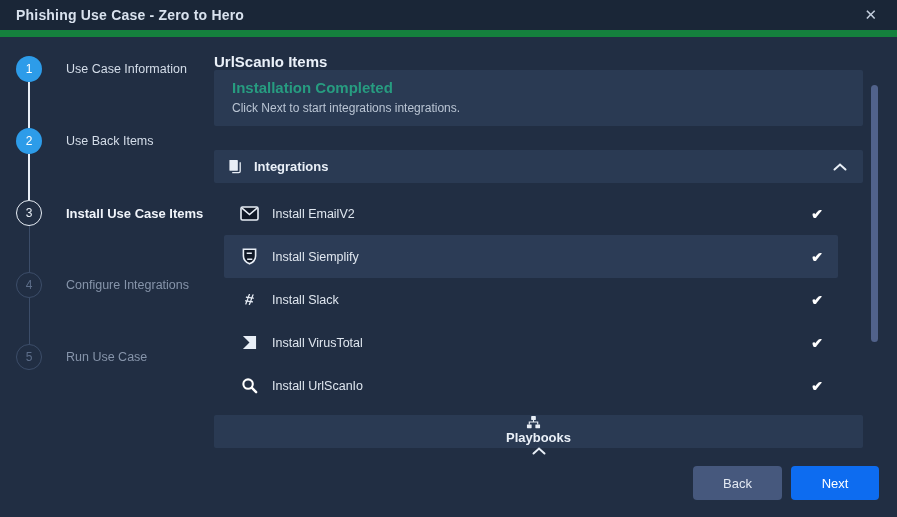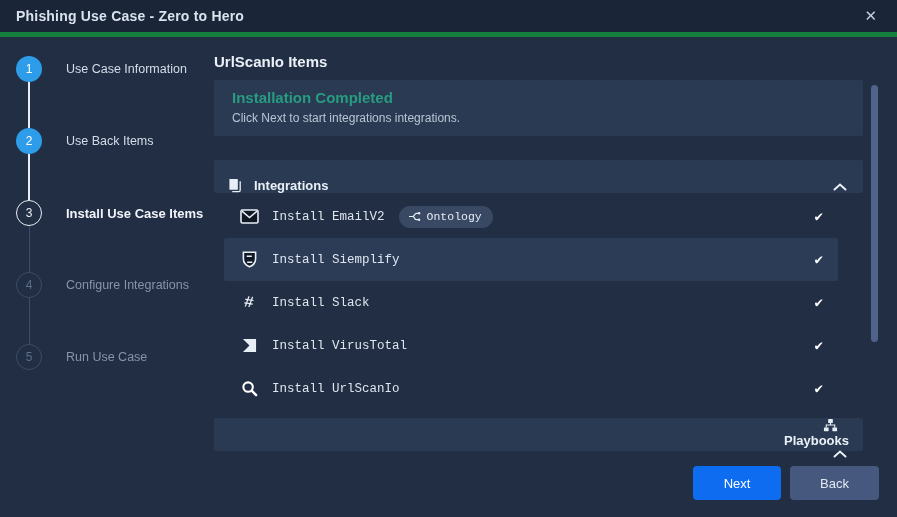--- a/index.html
+++ b/index.html
@@ -12,21 +12,21 @@
   .modal {
     position: relative;
     width: 897px; height: 517px;
     background: #212e43;
     overflow: hidden;
   }
   
   .titlebar {
     position: absolute; top: 0; left: 0; right: 0; height: 37px;
     background: #1a2637;
-    border-bottom: 5px solid #15803d;
+    border-bottom: 7px solid #15803d;
     display: flex; align-items: center; justify-content: space-between;
     padding: 0 16px;
   }
   .titlebar .title { font-size: 14px; font-weight: 700; color: #d9e2ee; letter-spacing: .2px; }
   .close-btn { color: #c3cedd; font-size: 15px; cursor: pointer; padding: 2px 4px; }
   
   .stepper { position: absolute; top: 37px; left: 0; width: 214px; height: 480px; }
   .step { position: absolute; left: 0; display: flex; align-items: center; height: 26px; }
   .step-circle {
     width: 26px; height: 26px; border-radius: 50%;
@@ -38,33 +38,33 @@
   .step.upcoming .step-circle { background: transparent; border: 1.5px solid #3c4d69; color: #5d6e8a; }
   .step-label { margin-left: 24px; font-size: 12.5px; color: #d4dde9; }
   .step.current .step-label { font-weight: 700; color: #f0f4fa; font-size: 13px; }
   .step.upcoming .step-label { color: #8violet; color: #8694aa; }
   .connector { position: absolute; left: 28px; width: 2px; background: #e8eef6; }
   .connector.dim { width: 1px; left: 28.5px; background: #3c4d69; }
   
   .main { position: absolute; top: 37px; left: 214px; width: 649px; }
   .main-heading { margin-top: 16px; font-size: 15px; font-weight: 700; color: #eaf0f8; }
   .banner {
-    margin-top: 10px; height: 56px; background: #2a3a53;
+    height: 56px; background: #2a3a53;
     border-radius: 2px; padding: 9px 18px;
   }
   .banner-title { color: #279c80; font-size: 15px; font-weight: 700; }
   .banner-sub { color: #bac5d4; font-size: 12px; margin-top: 5px; }
   .section-header {
     margin-top: 24px; height: 33px; background: #2a3a53; border-radius: 2px;
-    display: flex; align-items: flex-end; padding: 0 14px; cursor: pointer;
+    display: flex; align-items: center; padding: 0 14px; cursor: pointer;
   }
   .section-header .sec-icon { display: flex; align-items: center; margin-right: 11px; }
   .section-header .sec-label { font-size: 13px; font-weight: 700; color: #eaf0f8; flex: 1; }
   .chevron { display: flex; align-items: center; padding: 2px; }
-  .rows { padding-top: 2px; font-family: Liberation Mono, monospace; }
+  .rows { padding-top: 9px; }
   .row {
     height: 43px; margin: 0 25px 0 10px; padding: 0 15px 0 14px;
     display: flex; align-items: center; border-radius: 2px; cursor: pointer;
   }
   .row.highlighted { background: #2c3c56; }
   .row-icon { width: 22px; display: flex; align-items: center; justify-content: center; margin-right: 12px; }
   .row-label { font-size: 12.5px; color: #dfe6ef; }
   .badge {
     margin-left: 14px; background: #394963; border-radius: 11px;
     height: 22px; display: flex; align-items: center; padding: 0 11px 0 9px;
@@ -152,30 +152,20 @@
     <div class="rows">
 
       <div class="row">
         <span class="row-icon">
           <svg width="19" height="15" viewBox="0 0 19 15">
               <rect x="1" y="1" width="17" height="13" rx="1.5" fill="#101826" stroke="#e8eef6" stroke-width="1.6"></rect>
               <path d="M2 2.2 L9.5 8.5 L17 2.2" fill="none" stroke="#e8eef6" stroke-width="1.6"></path>
             </svg>
         </span>
         <span class="row-label">Install EmailV2</span>
-        <span class="badge">
-          <span class="badge-icon">
-            <svg width="13" height="11" viewBox="0 0 14 12">
-                <path d="M1 6 H5 M5 6 C7 6 7 2.5 9 2.5 H11.2 M5 6 C7 6 7 9.5 9 9.5 H11.2" stroke="#e8eef6" stroke-width="1.3" fill="none"></path>
-                <circle cx="12" cy="2.5" r="1.3" fill="#e8eef6"></circle>
-                <circle cx="12" cy="9.5" r="1.3" fill="#e8eef6"></circle>
-              </svg>
-          </span>
-          <span class="badge-label">Ontology</span>
-        </span>
         <span class="check">✔</span>
       </div>
 
       <div class="row highlighted">
         <span class="row-icon">
           <svg width="15" height="17" viewBox="0 0 16 18">
               <path d="M1.5 1.2 H14.5 V8.5 C14.5 12.8 11.6 15.3 8 16.8 C4.4 15.3 1.5 12.8 1.5 8.5 Z" fill="#101826" stroke="#e8eef6" stroke-width="1.7"></path>
               <path d="M5 5.5 H10.5 M5.5 12 H11" stroke="#e8eef6" stroke-width="1.7"></path>
             </svg>
         </span>
@@ -228,17 +218,17 @@
         <svg width="14" height="8" viewBox="0 0 14 8">
             <path d="M1.5 6.5 L7 1.5 L12.5 6.5" stroke="#e8eef6" stroke-width="2" fill="none" stroke-linecap="round"></path>
           </svg>
       </span>
     </div>
   </div>
 
   <div class="scrollbar-thumb"></div>
 
   <div class="footer">
+    <button class="btn btn-back">Back</button>
     <button class="btn btn-next">Next</button>
-    <button class="btn btn-back">Back</button>
   </div>
 
 </div>
 
 </body></html>

